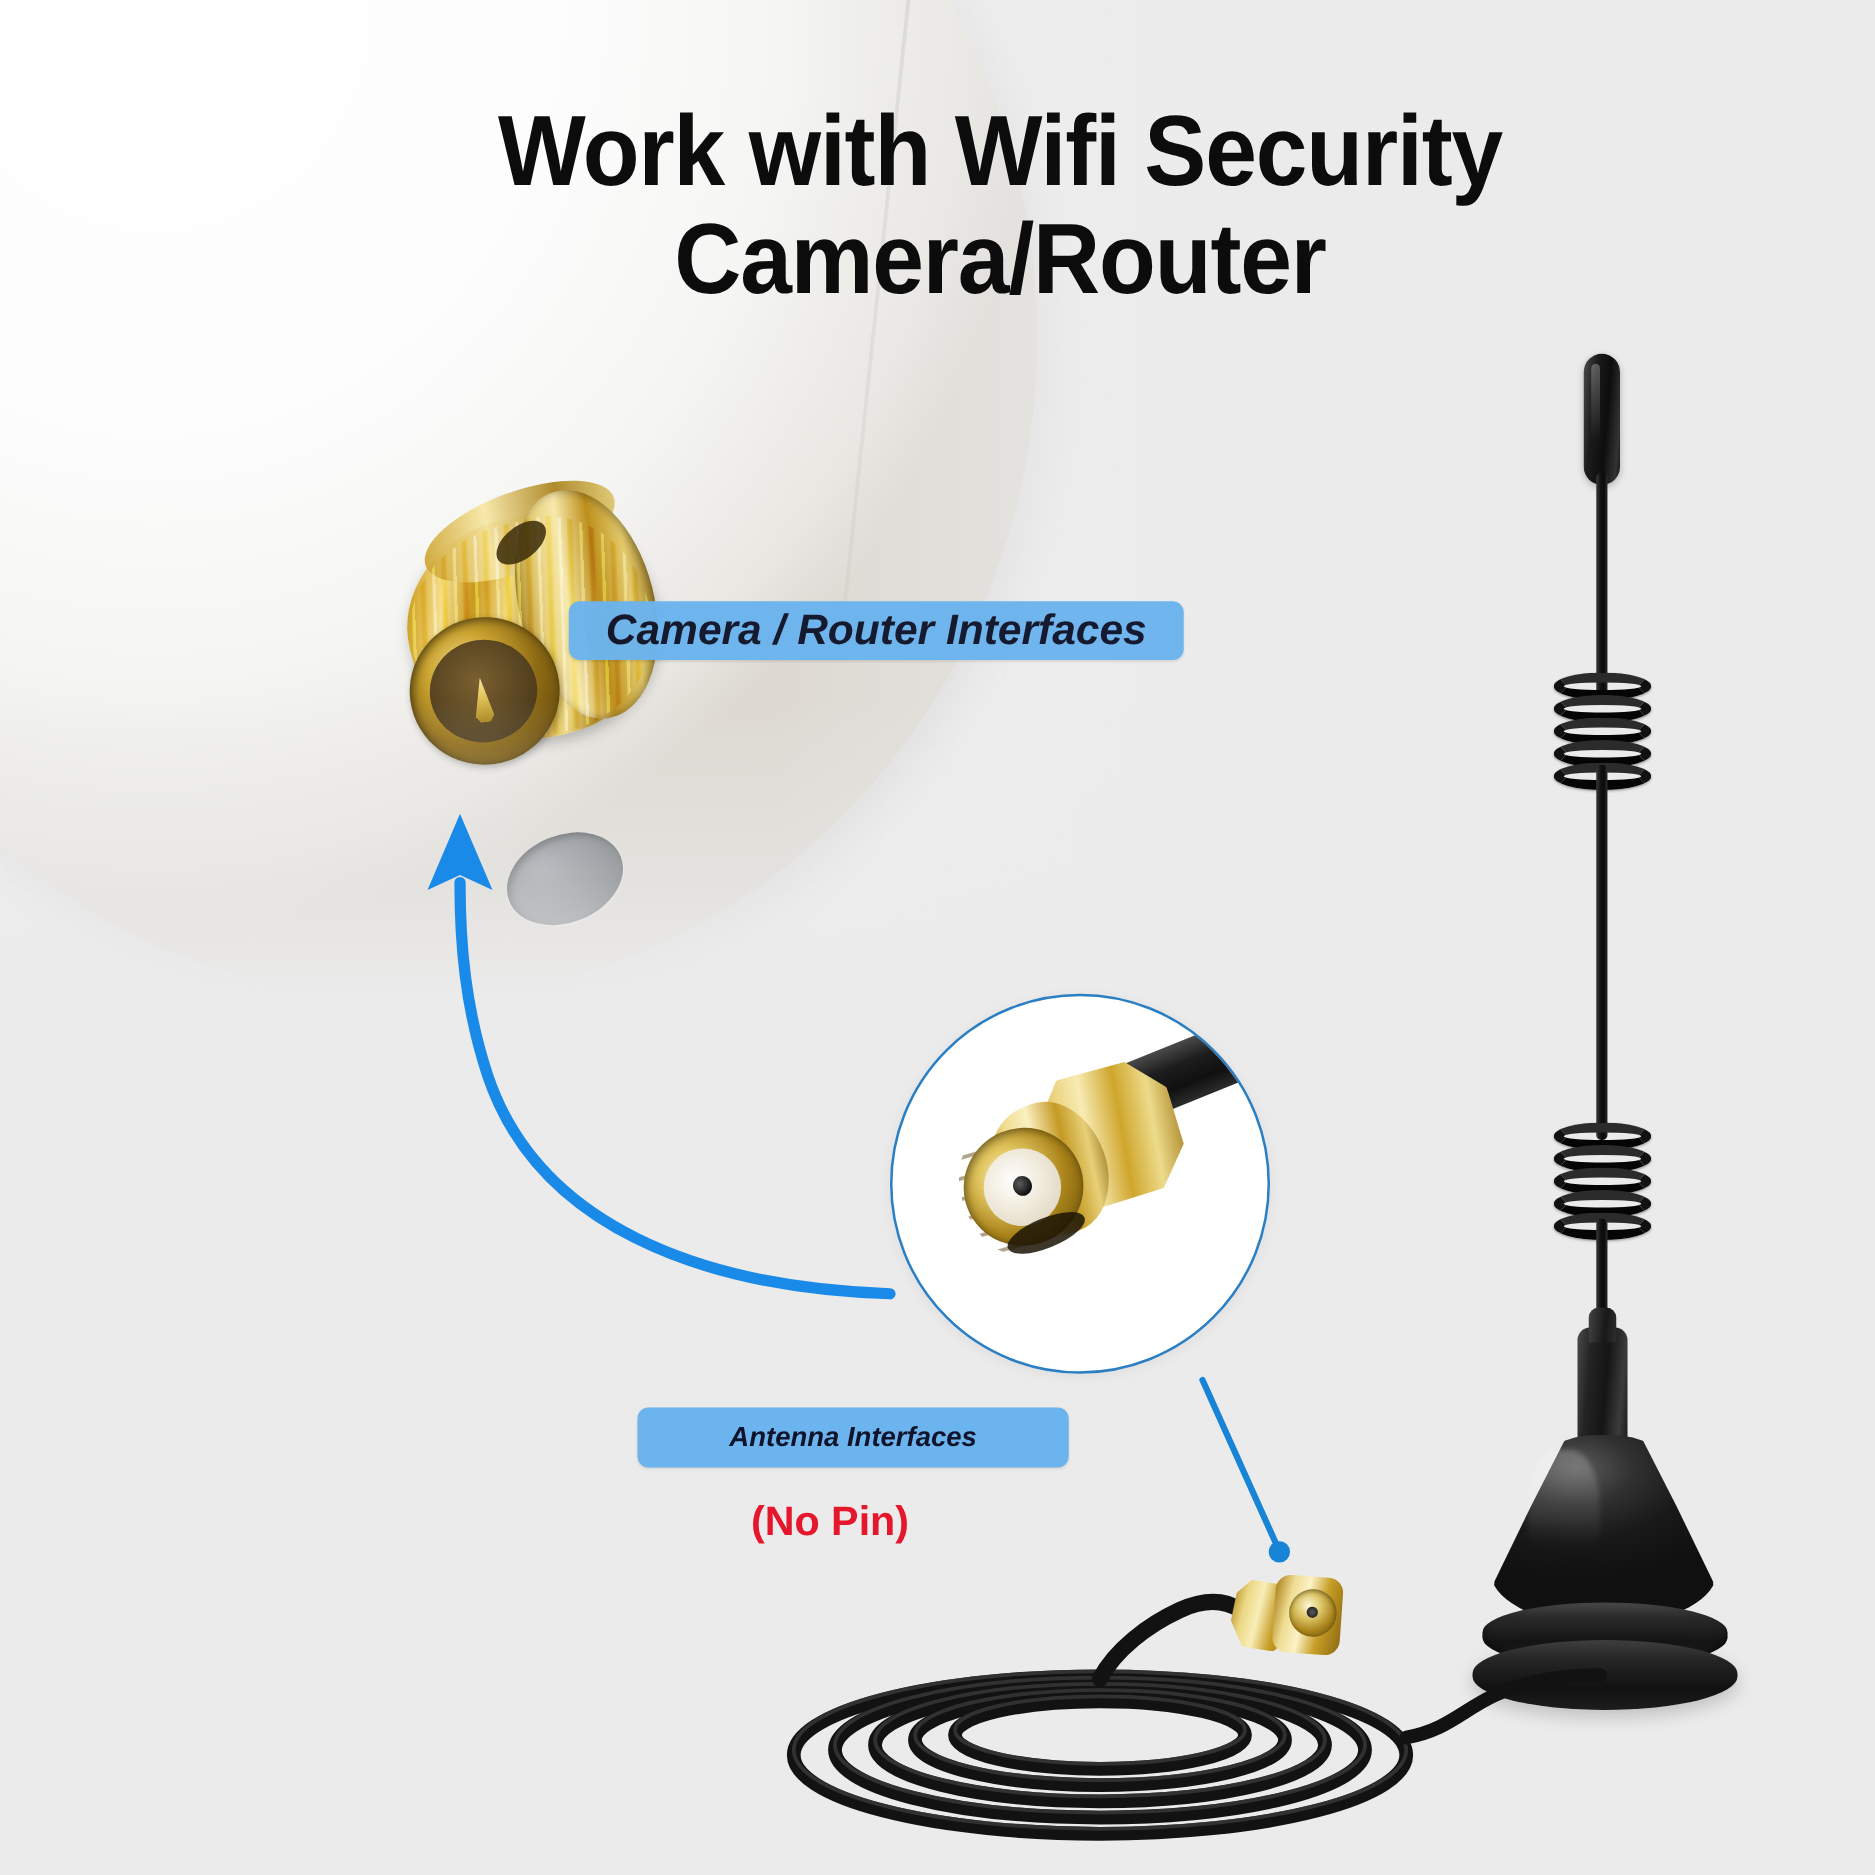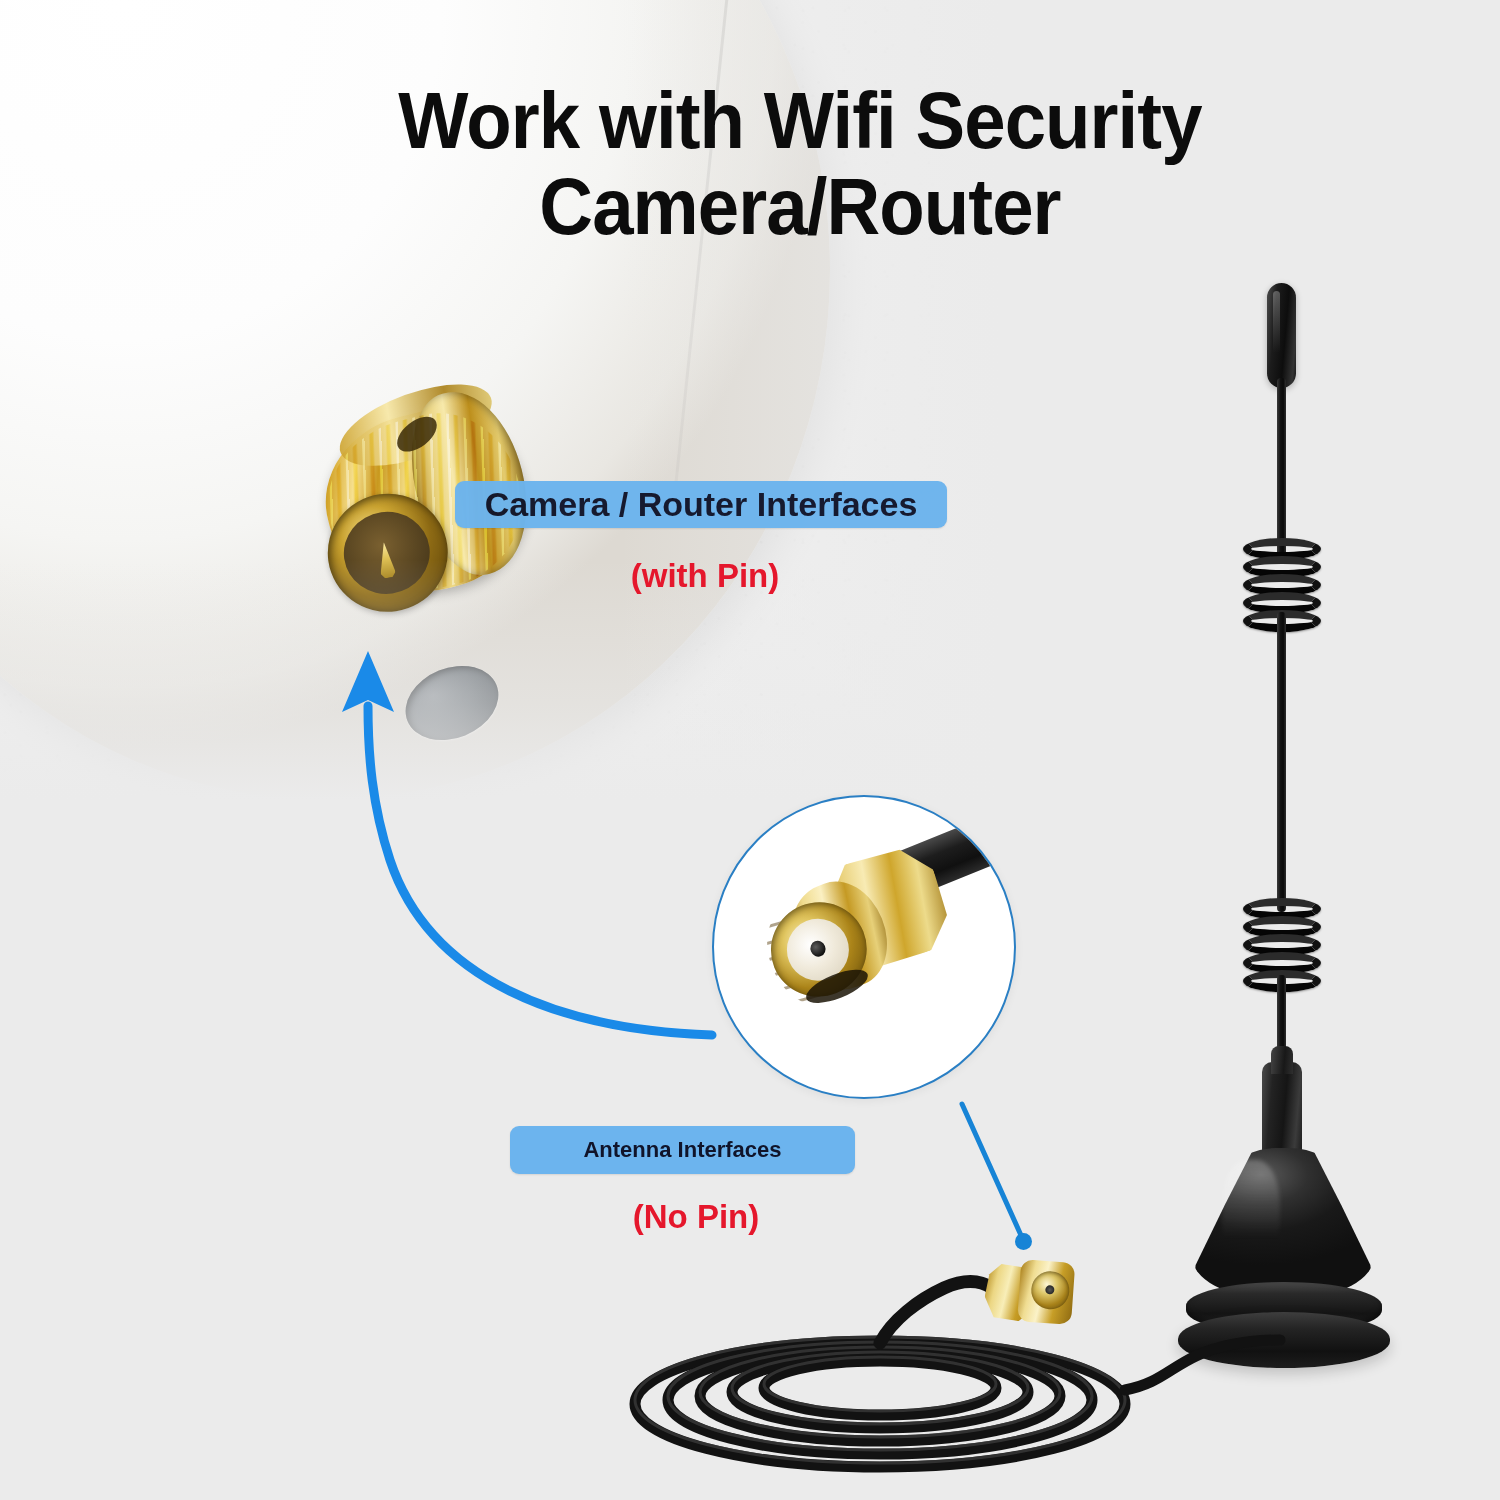--- a/index.html
+++ b/index.html
@@ -214,41 +214,42 @@
   .label-bar {
     position: absolute;
     background: #6cb4ee;
     border-radius: 9px;
     color: #10142a;
     font-weight: 700;
     display: flex;
     align-items: center;
     justify-content: center;
     box-shadow: 0 1px 2px rgba(0,0,0,.10);
+    font-style: italic;
   }
   #label-camera {
     left: 455px; top: 481px;
     width: 492px; height: 47px;
     font-size: 34px;
     opacity: .97;
   }
   #label-antenna {
     left: 510px; top: 1126px;
     width: 345px; height: 48px;
     font-size: 22px;
   }
   .sub-red {
     position: absolute;
     color: #e5172c;
     font-weight: 700;
     font-size: 33px;
     text-align: center;
   }
   #sub-camera { left: 560px; top: 557px; width: 290px; }
-  #sub-antenna { left: 546px; top: 1198px; width: 300px; }
+  #sub-antenna { left: 514px; top: 1198px; width: 300px; }
 
   
   .inset {
     position: absolute;
     left: 712px; top: 795px;
     width: 300px; height: 300px;
     border-radius: 50%;
     background: #ffffff;
     border: 2px solid #2a7fc4;
     overflow: hidden;
@@ -519,21 +520,20 @@
       <div class="face">
         <div class="dielectric">
           <div class="hole"></div>
         </div>
         <div class="shadowcut"></div>
       </div>
     </div>
   </div>
 
   <div class="label-bar" id="label-camera">Camera / Router Interfaces</div>
-  <div class="sub-red" id="sub-camera">(with Pin)</div>
 
   <div class="label-bar" id="label-antenna">Antenna Interfaces</div>
   <div class="sub-red" id="sub-antenna">(No Pin)</div>
 
   <div class="antenna-tip"></div>
   <div class="antenna-rod" id="rod-a"></div>
 
   <div class="coil" style="top:538px"></div>
   <div class="coil" style="top:556px"></div>
   <div class="coil" style="top:574px"></div>

